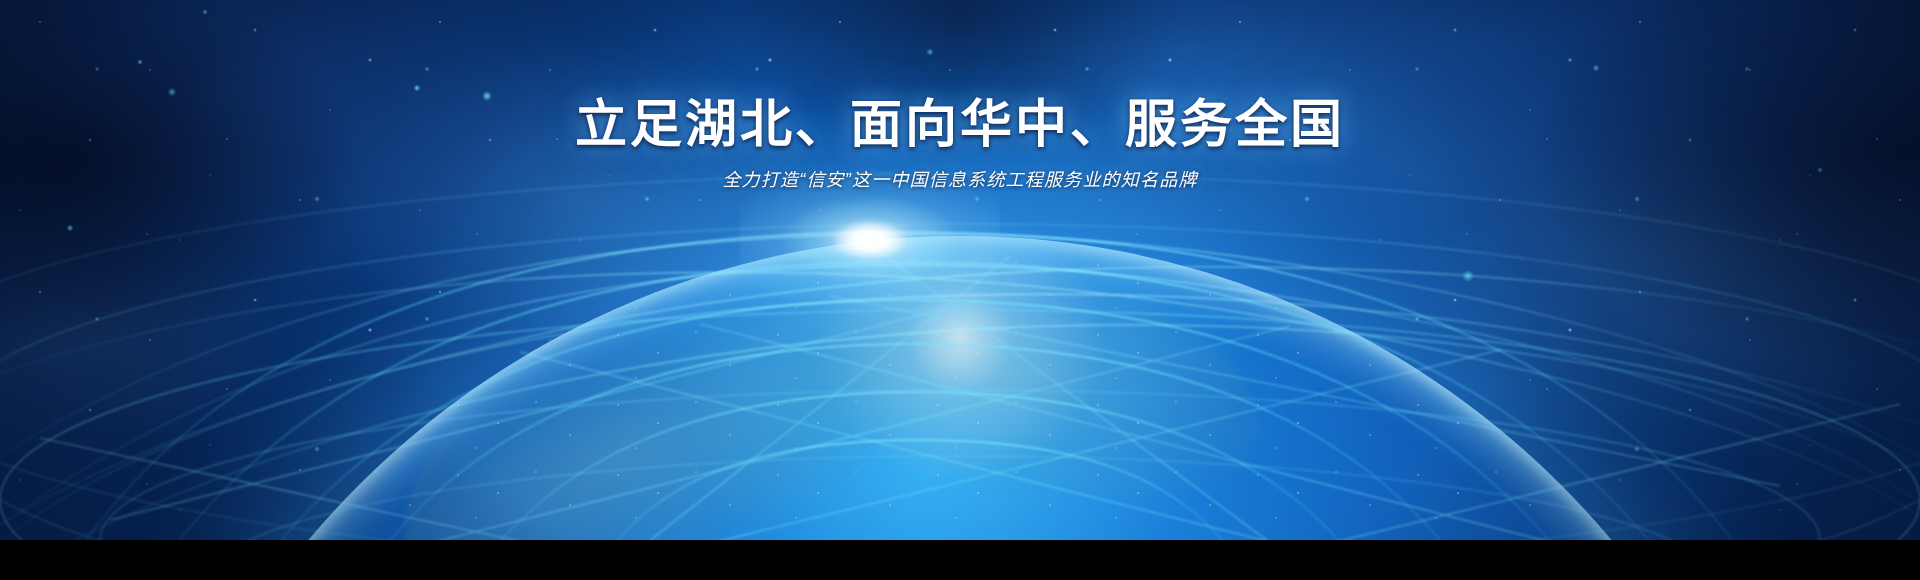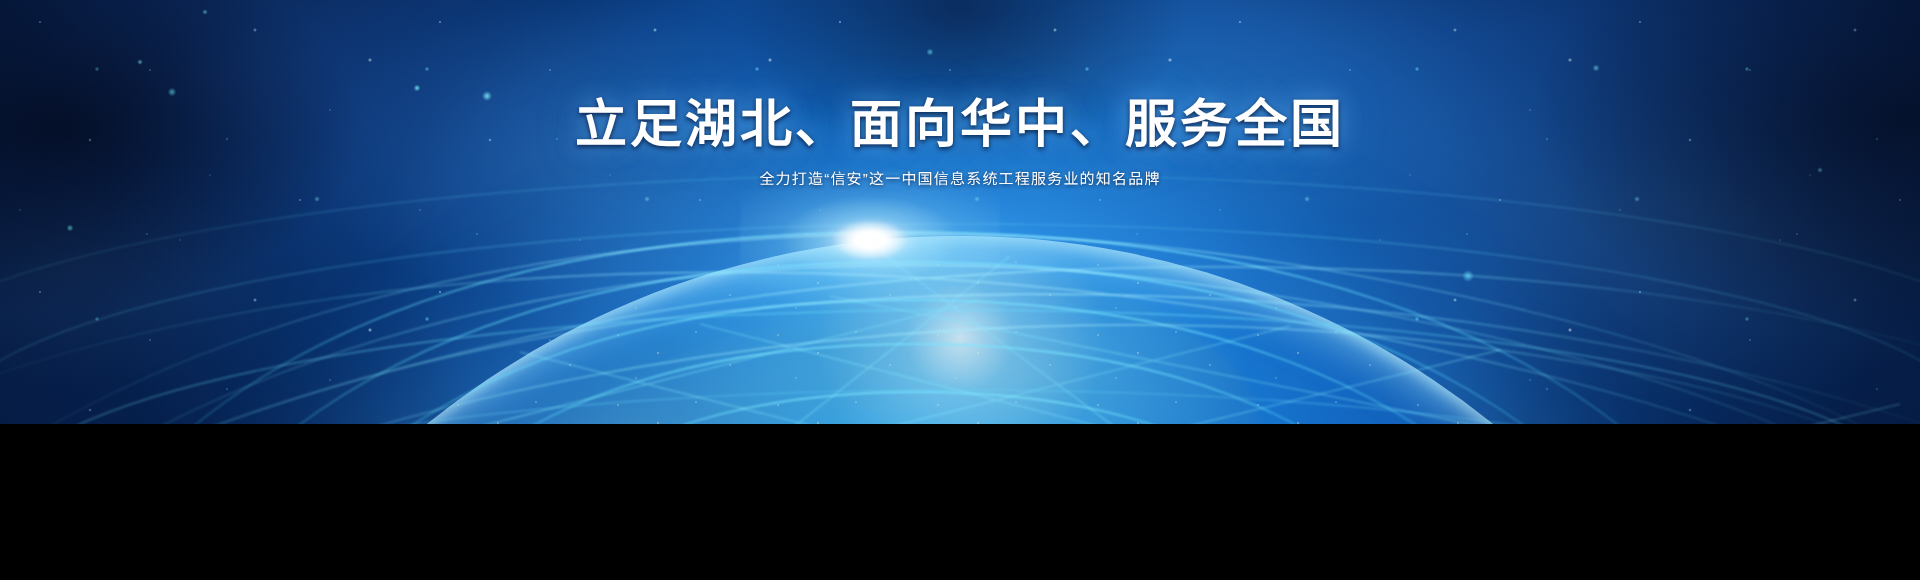--- a/index.html
+++ b/index.html
@@ -8,21 +8,21 @@
     padding: 0;
     background: #000;
   }
   body {
     font-family: "Liberation Sans", "DejaVu Sans", sans-serif;
   }
 
   .banner {
     position: relative;
     width: 1920px;
-    height: 424px;
+    height: 540px;
     overflow: hidden;
     background: #15803d;
     user-select: none;
   }
 
   
   .layer {
     position: absolute;
     inset: 0;
     pointer-events: none;
@@ -244,29 +244,30 @@
     color: #ffffff;
     letter-spacing: 3px;
     text-shadow:
       0 2px 5px rgba(2,18,52,0.85),
       0 0 22px rgba(120,200,255,0.55),
       0 0 48px rgba(60,150,240,0.35);
     white-space: nowrap;
   }
   .hero-subtitle {
     margin: 16px 0 12px 0;
-    font-size: 15px;
+    font-size: 18px;
     line-height: 1.3;
     font-weight: 400;
     color: #ffffff;
     letter-spacing: 1.2px;
     text-shadow:
       0 1px 4px rgba(2,18,52,0.85),
       0 0 16px rgba(120,200,255,0.45);
     white-space: nowrap;
+    font-style: italic;
   }
 </style>
 </head>
 <body>
 
 <div class="banner">
 
   <div class="layer bg-base"></div>
   <div class="layer bg-nebula"></div>
   <div class="layer bg-nebula-dark"></div>

